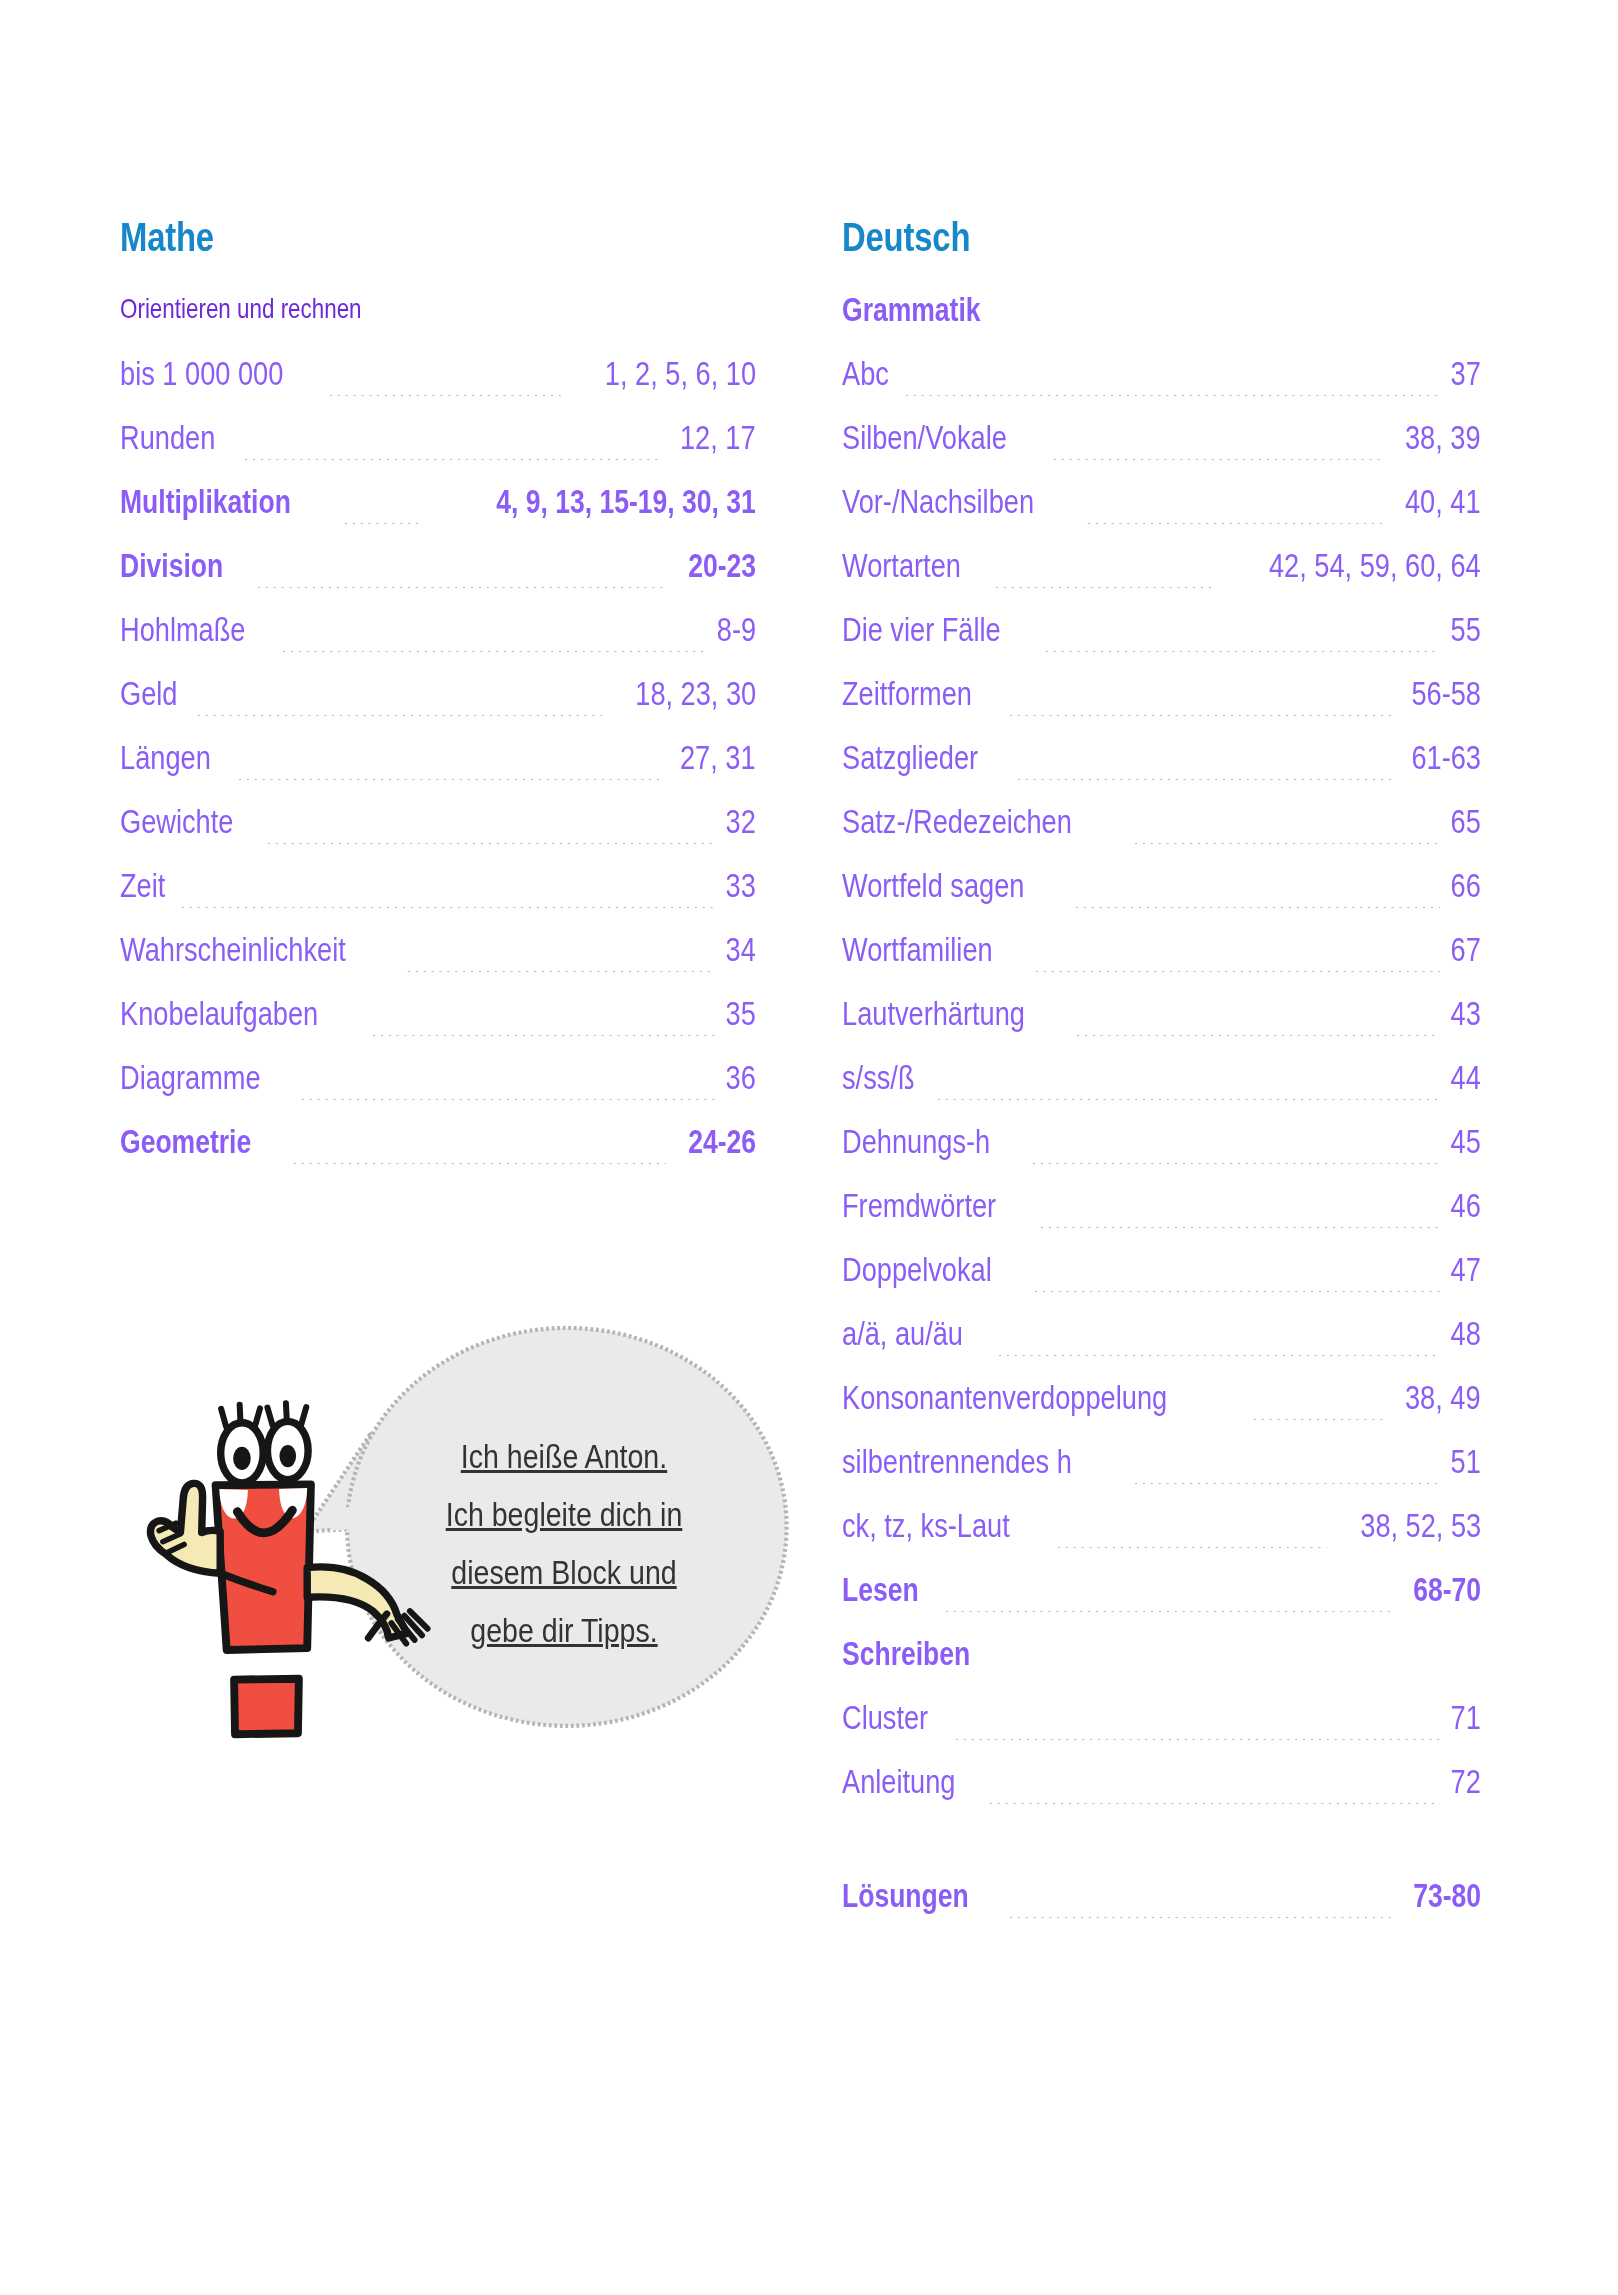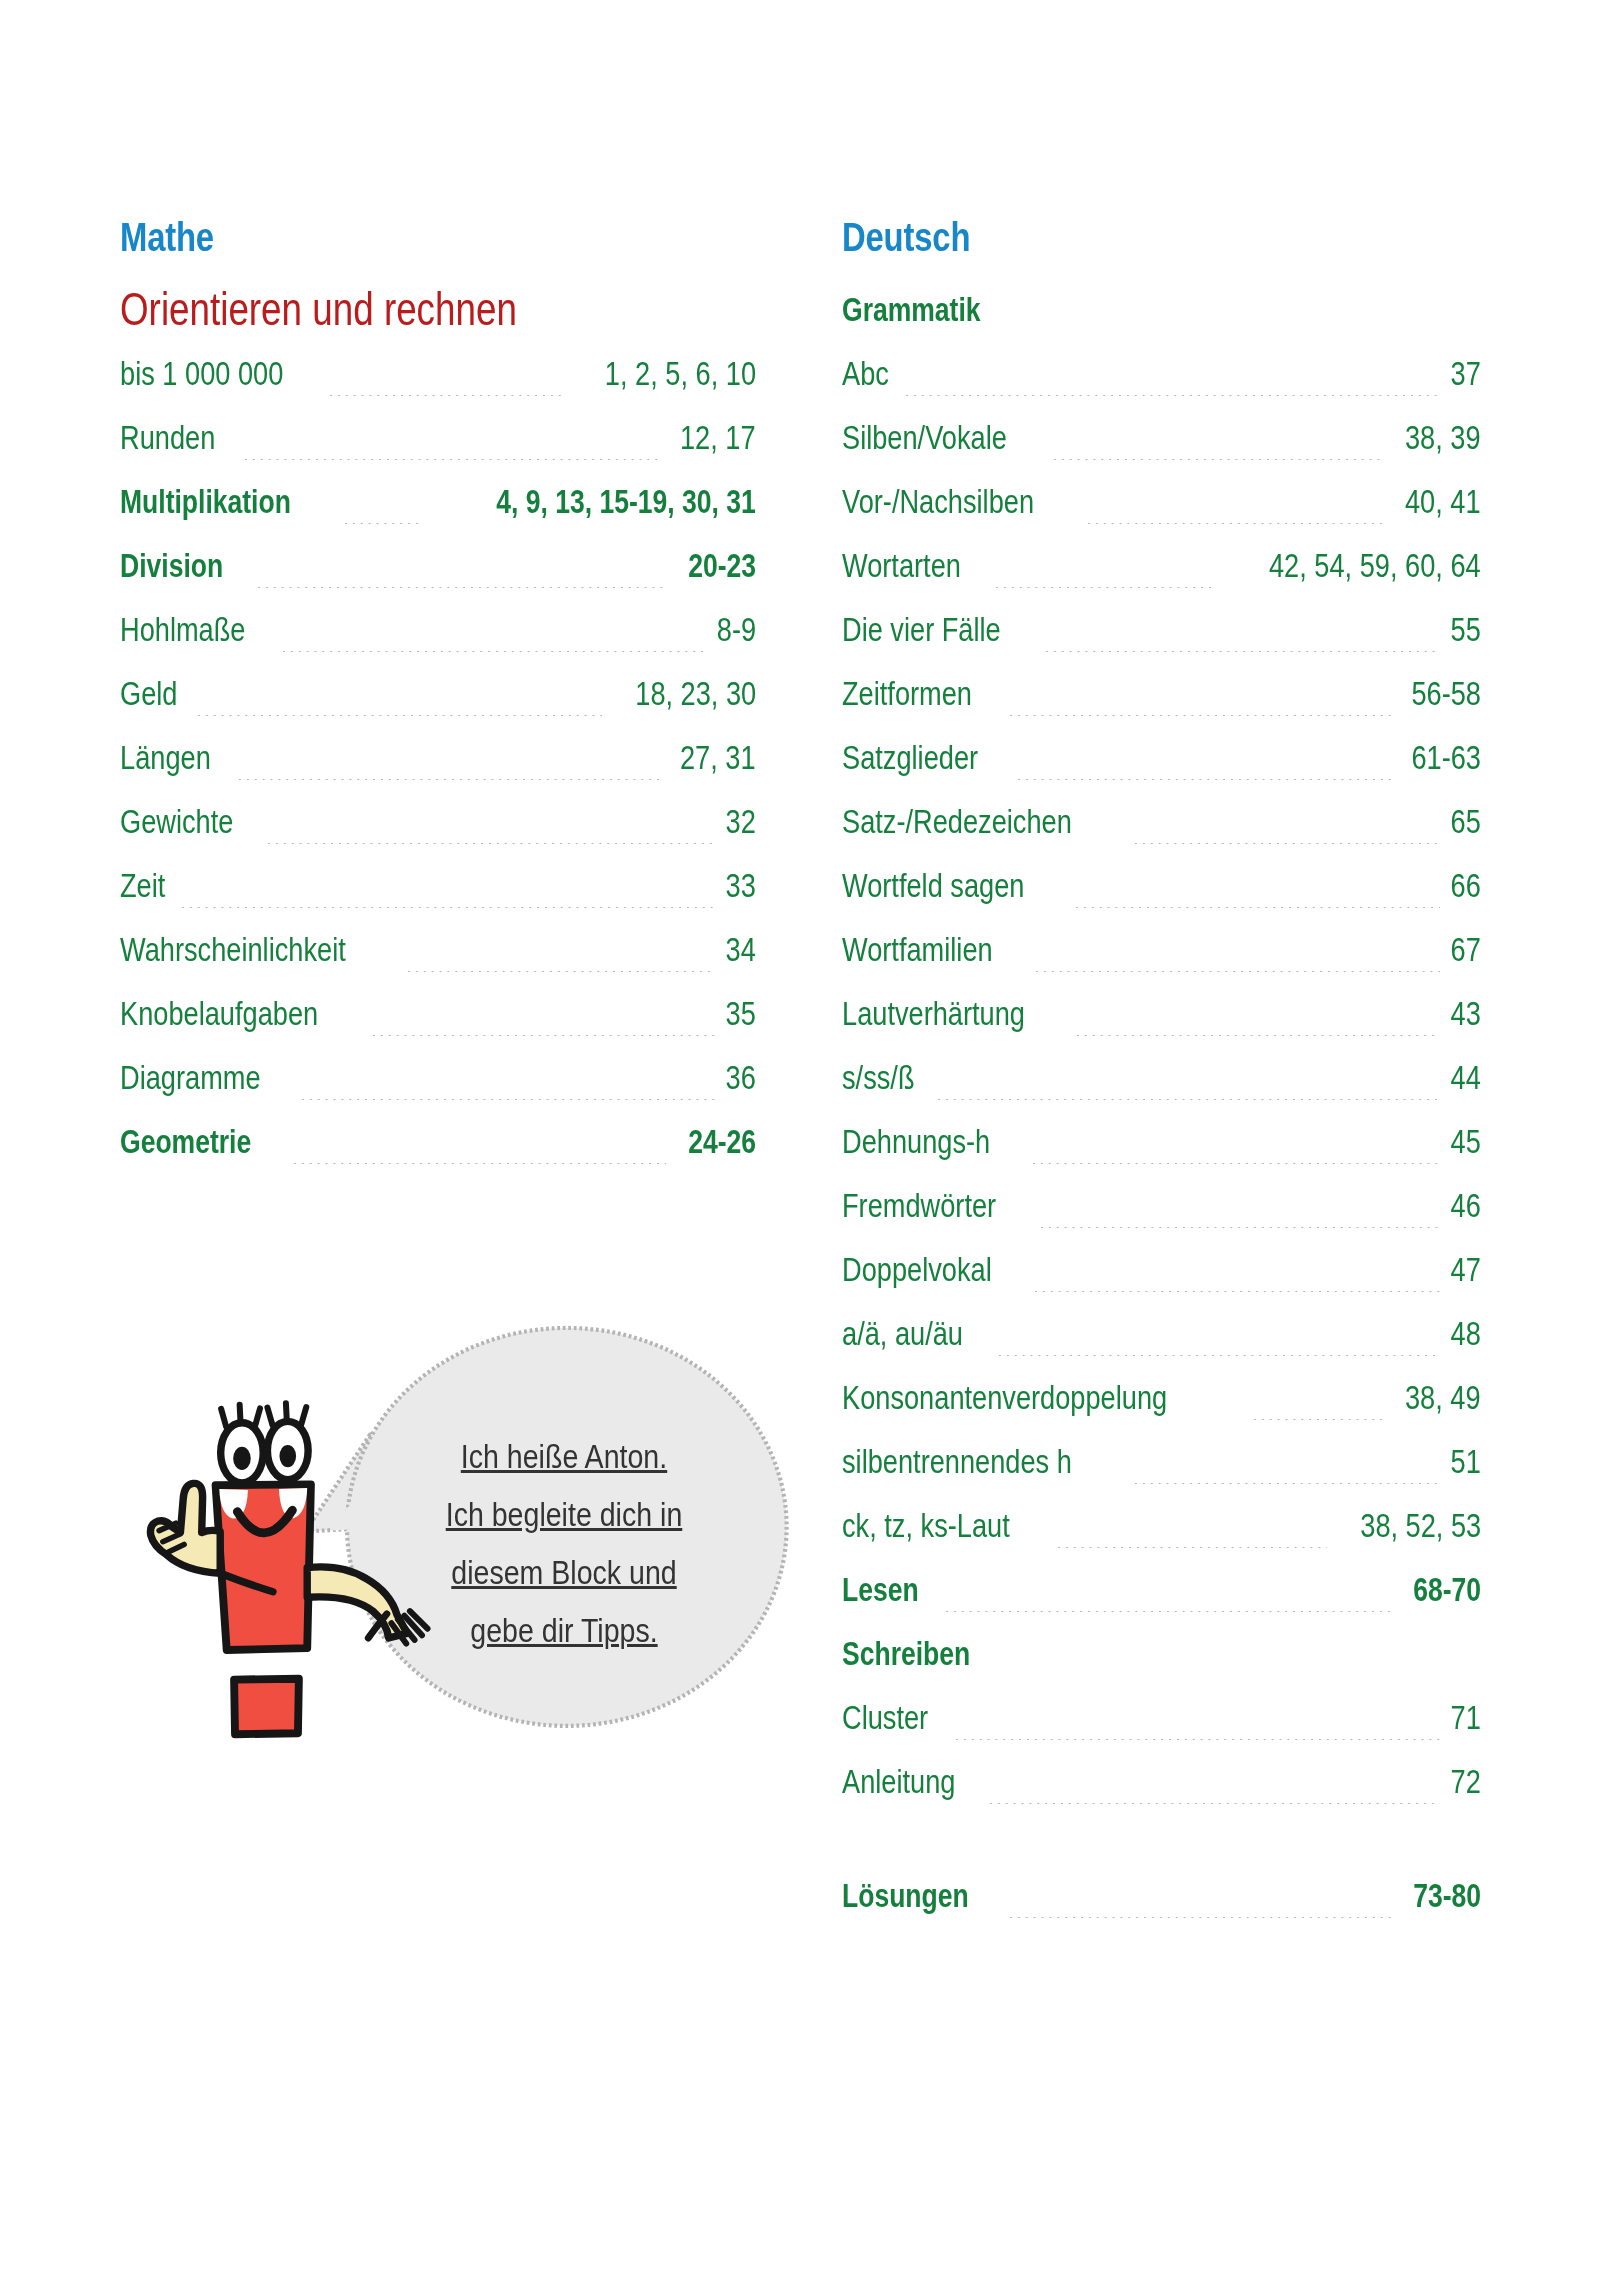--- a/index.html
+++ b/index.html
@@ -32,21 +32,21 @@
     white-space:nowrap;
   }
 
   
   .toc-row{
     display:flex;
     align-items:flex-end;
     width:100%;
     height:64px;
     box-sizing:border-box;
-    color:#15803d;
+    color:#8b5cf6;
     font-size:34px;
     line-height:64px;
     white-space:nowrap;
   }
   .toc-row .lbl{
     flex:0 0 auto;
     transform:scaleX(0.80);
     transform-origin:left center;
     display:inline-block;
   }
@@ -67,22 +67,22 @@
     background-size:7.9px 3.2px;
     background-repeat:repeat-x;
     background-position:left bottom;
   }
   .toc-row.bold{font-weight:bold;}
   .toc-row.bold .lbl,.toc-row.bold .pgs{transform:scaleX(0.78);}
   .toc-row.bold .pgs{transform-origin:right center;}
 
   
   .toc-lead-line{
-    color:#b91c1c;
-    font-size:46px;
+    color:#6d28d9;
+    font-size:28px;
     line-height:64px;
     height:64px;
     white-space:nowrap;
   }
   .toc-lead-line span{
     display:inline-block;
     transform:scaleX(0.80);
     transform-origin:left center;
   }
 

